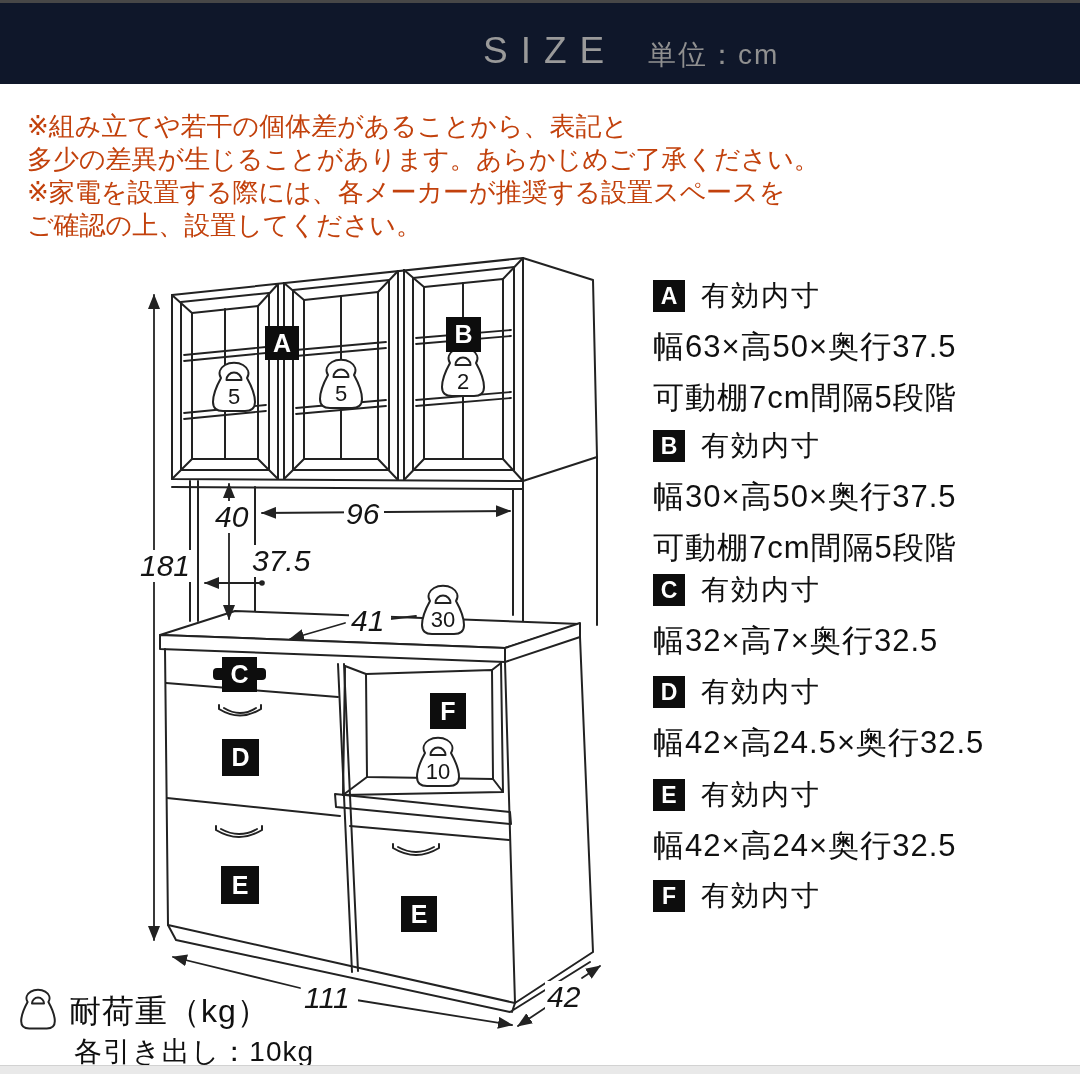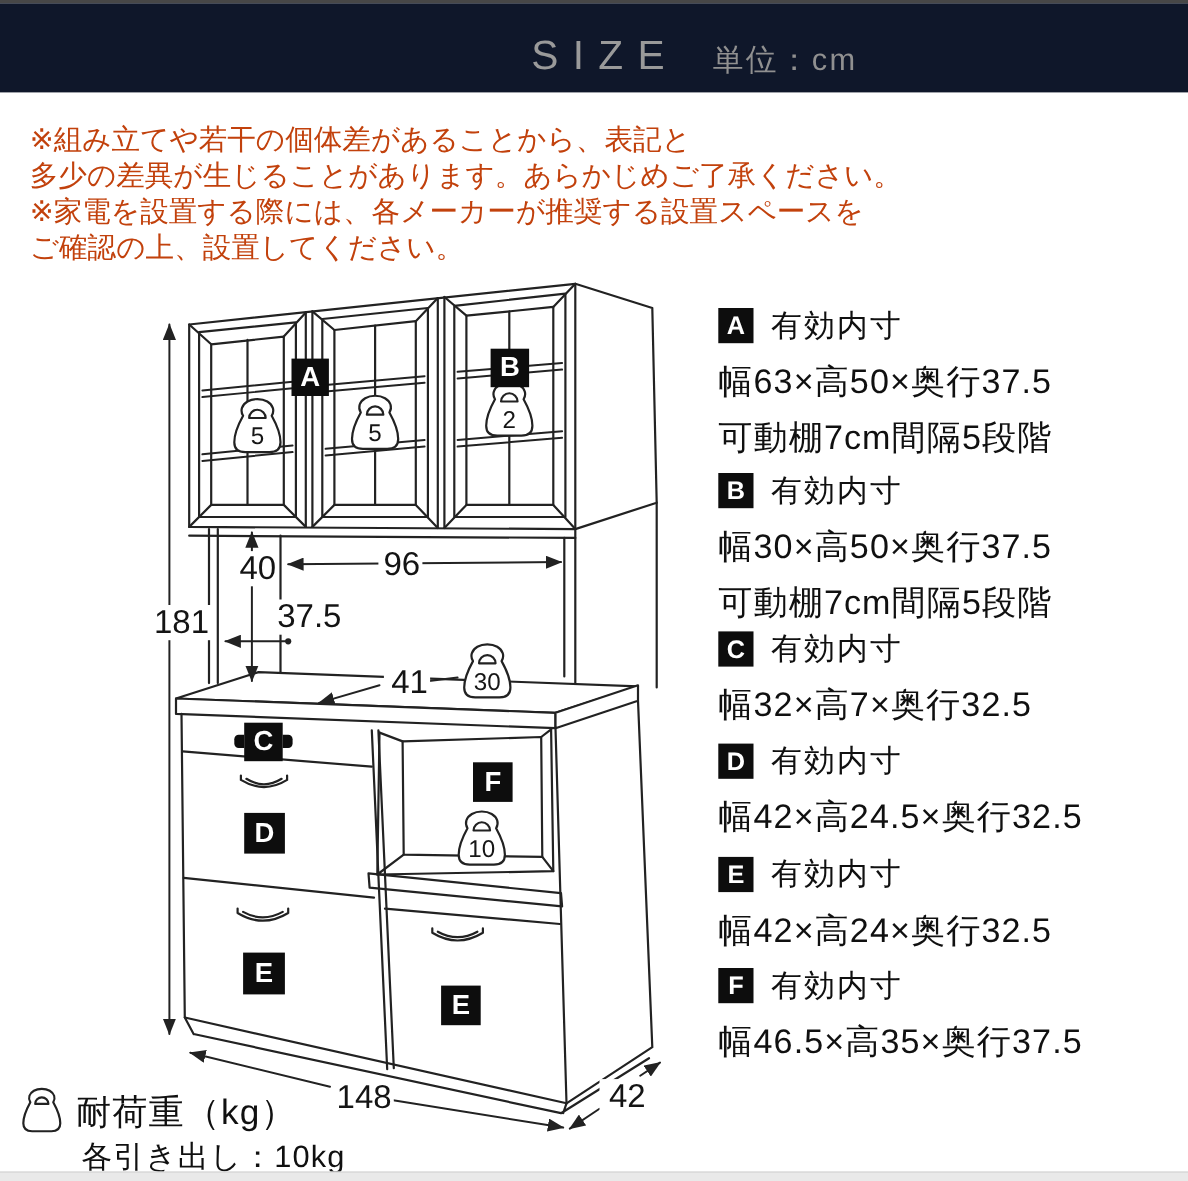--- a/index.html
+++ b/index.html
@@ -8,21 +8,21 @@
   .top-line{position:absolute;left:0;top:0;width:1080px;height:3px;background:#474747;}
   .title-bar{position:absolute;left:0;top:3px;width:1080px;height:81px;background:#0f172a;}
   .size-title{position:absolute;left:483px;top:27px;font-size:37px;letter-spacing:13px;color:#9a9a9a;}
   .unit-label{position:absolute;left:648px;top:33px;font-size:28px;letter-spacing:2px;color:#909090;}
   .notes{position:absolute;left:27px;top:110px;font-size:26px;line-height:33px;color:#c2410c;}
   .notes div{white-space:nowrap;}
 
   .diagram-svg{position:absolute;left:0;top:250px;pointer-events:none;}
 
   .dim-label{position:absolute;background:#fff;font-size:30px;color:#141414;
-             text-align:right;padding:0 2px;line-height:32px;}
+             text-align:left;padding:0 2px;line-height:32px;font-style:italic;}
   .badge{position:absolute;background:#0d0d0d;color:#fff;display:flex;align-items:center;
          justify-content:center;font-weight:bold;font-size:25px;}
   .badge .tab{position:absolute;width:9px;height:12px;background:#0d0d0d;top:11px;}
   .tab-left{left:-9px;border-radius:4px 0 0 4px;}
   .tab-right{right:-9px;border-radius:0 4px 4px 0;}
   .wt-num{position:absolute;font-size:22px;color:#161616;text-align:center;line-height:26px;}
 
   .specs{position:absolute;left:653px;top:0;width:420px;}
   .spec-item{position:absolute;left:0;width:420px;}
   .spec-head{display:flex;align-items:center;}
@@ -161,21 +161,21 @@
       <path d="M-7.5,-8 A7.5,7.5 0 1 1 7.5,-8 Z"></path>
     </g>
   </g>
 </svg>
 
 <div class="dim-label" style="left:138px;top:550px;min-width:50px;">181</div>
 <div class="dim-label" style="left:213px;top:501px;min-width:36px;">40</div>
 <div class="dim-label" style="left:344px;top:498px;min-width:36px;">96</div>
 <div class="dim-label" style="left:250px;top:545px;min-width:58px;">37.5</div>
 <div class="dim-label" style="left:349px;top:605px;min-width:38px;">41</div>
-<div class="dim-label" style="left:302px;top:982px;min-width:52px;">148</div>
+<div class="dim-label" style="left:302px;top:982px;min-width:52px;">111</div>
 <div class="dim-label" style="left:545px;top:981px;min-width:40px;">42</div>
 
 <div class="badge" style="left:265px;top:326px;width:34px;height:34px;">A</div>
 <div class="badge" style="left:446px;top:317px;width:35px;height:35px;">B</div>
 <div class="badge" style="left:222px;top:657px;width:35px;height:35px;">
     <span class="tab tab-left"></span>
     <span>C</span>
     <span class="tab tab-right"></span>
   </div>
 <div class="badge" style="left:222px;top:739px;width:37px;height:37px;">D</div>
@@ -225,20 +225,19 @@
         <span class="spec-badge">E</span>
         <span class="spec-title">有効内寸</span>
       </div>
     <div class="spec-line">幅42×高24×奥行32.5</div>
   </div>
   <div class="spec-item" style="top:877px;">
     <div class="spec-head">
         <span class="spec-badge">F</span>
         <span class="spec-title">有効内寸</span>
       </div>
-    <div class="spec-line">幅46.5×高35×奥行37.5</div>
   </div>
 </aside>
 
 <div class="load-title">耐荷重（kg）</div>
 <div class="load-detail">各引き出し：10kg</div>
 
 <div class="bottom-strip"></div>
 
 </body></html>

